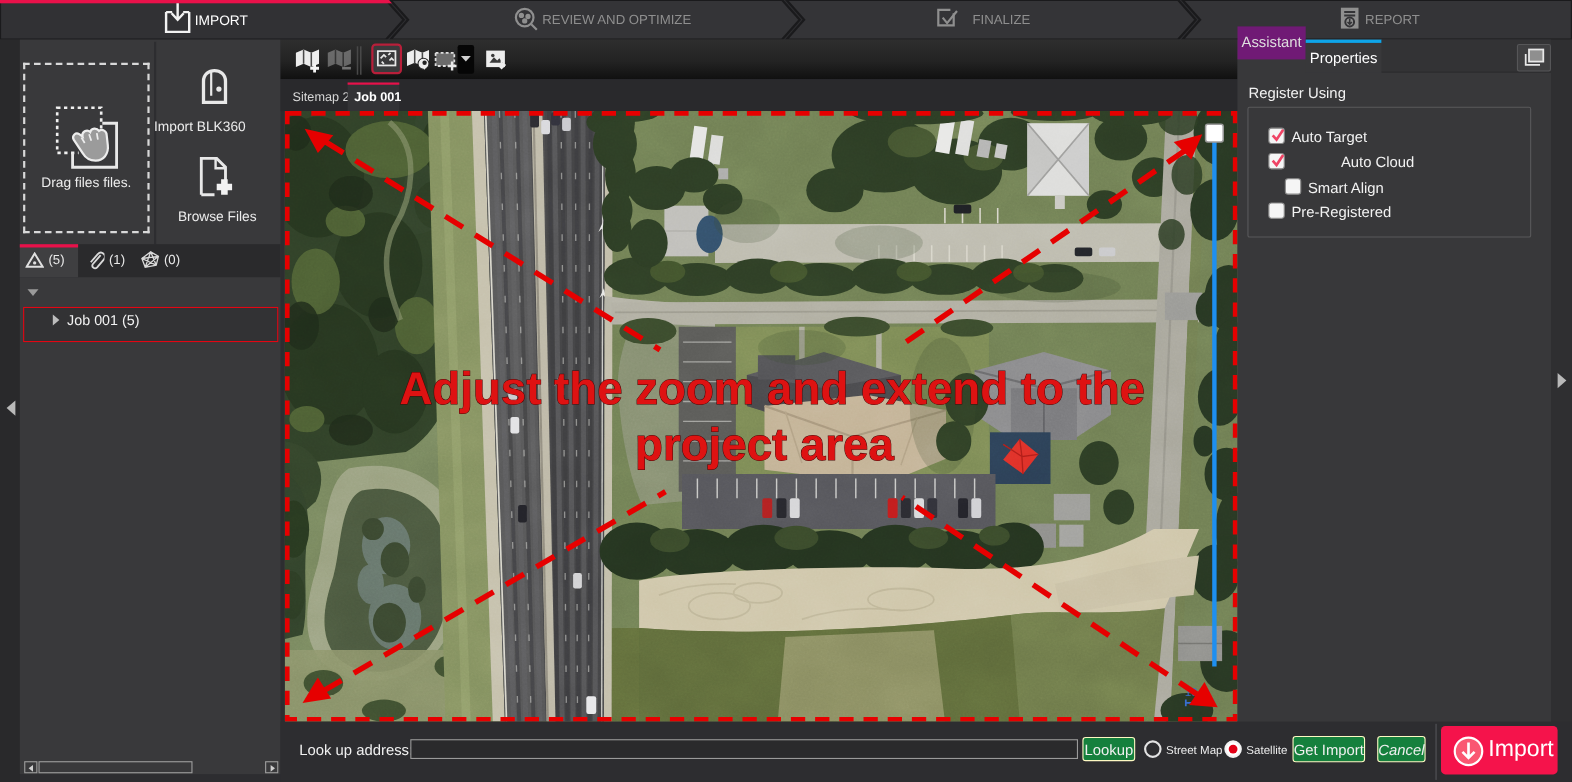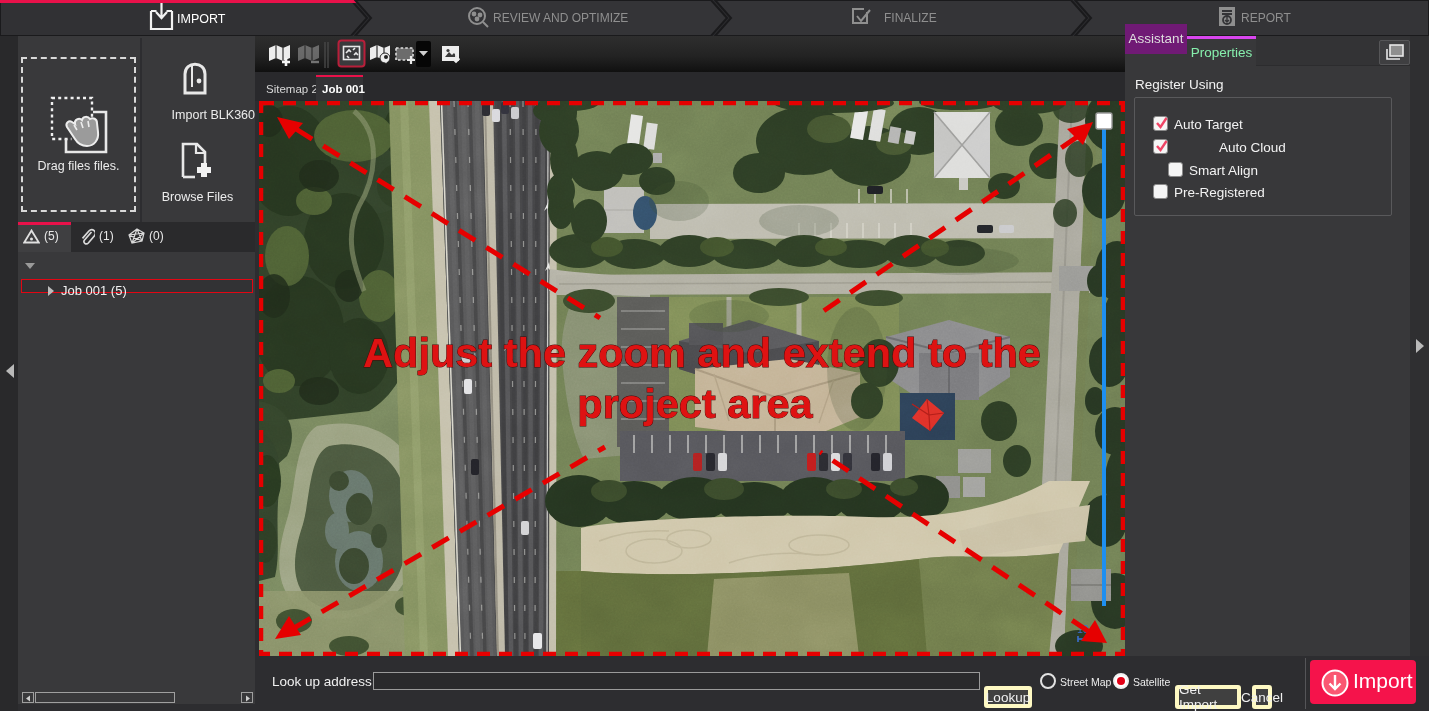--- a/index.html
+++ b/index.html
@@ -1,21 +1,21 @@
 <!DOCTYPE html>
 <html><head>
 <meta charset="utf-8">
 <style>
   html,body{margin:0;padding:0;background:#2d2d30;}
   *{box-sizing:border-box;}
   #app{position:relative;width:1429px;height:711px;background:#2d2d30;overflow:hidden;
        font-family:"Liberation Sans", sans-serif;color:#e6e6e6;}
   .abs{position:absolute;}
-  .btn{position:absolute;background:#404040;border:4px solid #fef9c3;border-radius:3px;
-       color:#f0f0f0;font-size:13.5px;display:flex;align-items:center;justify-content:center;margin-top:16px;}
+  .btn{position:absolute;background:#15803d;border:1px solid #fef9c3;border-radius:3px;
+       color:#f0f0f0;font-size:13.5px;display:flex;align-items:center;justify-content:center;}
 </style>
 </head>
 <body>
 <div id="app">
 
   <svg class="abs" style="left:0px;top:0px" width="1429" height="36">
 
     <g>
       <polygon points="0,0 351,0 367,18 351,36 0,36" fill="#313134" stroke="#1a1a1c" stroke-width="2"></polygon>
       <rect x="0" y="0" width="357" height="3" fill="#e8114a"></rect>
@@ -83,21 +83,21 @@
   </svg>
 
   <div class="abs" style="left:21px;top:159px;width:115px;text-align:center;font-size:12.5px;color:#ececec;">Drag files files.</div>
 
   <svg class="abs" style="left:182px;top:60px" width="26" height="36">
     <path d="M3,33 v-19 c0,-13 20,-13 20,0 v19 z" fill="none" stroke="#e8e8e8" stroke-width="3"></path>
     <path d="M10,5 v22" stroke="#e8e8e8" stroke-width="2"></path>
     <circle cx="17" cy="21" r="2.4" fill="#e8e8e8"></circle>
   </svg>
 
-  <div class="abs" style="left:140px;top:108px;width:115px;text-align:right;font-size:12.5px;color:#ececec;">Import BLK360</div>
+  <div class="abs" style="left:140px;top:108px;width:115px;text-align:left;font-size:12.5px;color:#ececec;">Import BLK360</div>
 
   <svg class="abs" style="left:179px;top:141px" width="34" height="40">
     <path d="M4,36 v-33 h14 l8,8 v12" fill="none" stroke="#e8e8e8" stroke-width="2.6"></path>
     <path d="M17,3 v9 h9" fill="none" stroke="#e8e8e8" stroke-width="2.2"></path>
     <path d="M4,36 h12" stroke="#e8e8e8" stroke-width="2.6"></path>
     <path d="M25,22 v14 m-7,-7 h14" stroke="#f2f2f2" stroke-width="6"></path>
   </svg>
 
   <div class="abs" style="left:140px;top:190px;width:115px;text-align:center;font-size:12.5px;color:#ececec;">Browse Files</div>
 
@@ -122,21 +122,21 @@
     <path d="M9,1 L16,5 L14,13 L4,15 L1,7 Z M9,1 L4,15 M9,1 L14,13 M16,5 L4,15 M1,7 L14,13 M1,7 L16,5" fill="none" stroke="#d9d9d9" stroke-width="1.2"></path>
   </svg>
 
   <div class="abs" style="left:149px;top:229px;font-size:12px;color:#e8e8e8;">(0)</div>
 
 
   <svg class="abs" style="left:24px;top:261px" width="12" height="9">
       <polygon points="1,2 11,2 6,8" fill="#9a9a9a"></polygon>
     </svg>
 
-  <div class="abs" style="left:21px;top:279px;width:232px;height:14px;border:1px solid #e30613;background:#323234;color:#f2f2f2;font-size:13px;line-height:21px;padding-left:39px;">Job 001 (5)</div>
+  <div class="abs" style="left:21px;top:279px;width:232px;height:32px;border:1px solid #e30613;background:#323234;color:#f2f2f2;font-size:13px;line-height:21px;padding-left:39px;">Job 001 (5)</div>
 
   <svg class="abs" style="left:46px;top:285px" width="9" height="12">
       <polygon points="2,1 8,6 2,11" fill="#bdbdbd"></polygon>
     </svg>
 
   <div class="abs" style="left:22px;top:692px;width:12px;height:11px;border:1px solid #9f9f9f;background:#39393b;"></div>
   <svg class="abs" style="left:25px;top:694.5px" width="6" height="7">
       <polygon points="5,0.5 5,6.5 1,3.5" fill="#cfcfcf"></polygon>
     </svg>
 
@@ -672,21 +672,21 @@
     <text x="443" y="266" text-anchor="middle" font-family="Liberation Sans" font-weight="bold" font-size="41.5" fill="#de1212" stroke="#4a0505" stroke-width="0.9" paint-order="stroke">Adjust the zoom and extend to the</text>
 
     <text x="436" y="317" text-anchor="middle" font-family="Liberation Sans" font-weight="bold" font-size="41.5" fill="#de1212" stroke="#4a0505" stroke-width="0.9" paint-order="stroke">project area</text>
   </svg>
   </div>
 
   <div class="abs" style="left:1125px;top:36px;width:285px;height:675px;background:#38383a;"></div>
 
   <div class="abs" style="left:1125px;top:24px;width:62px;height:30px;background:#701a75;color:#dedede;font-size:13.5px;line-height:30px;text-align:center;">Assistant</div>
 
-  <div class="abs" style="left:1187px;top:36px;width:69px;height:30px;background:#38383a;border-top:3px solid #d946ef;color:#86efac;font-size:13.5px;line-height:27px;text-align:center;">Properties</div>
+  <div class="abs" style="left:1187px;top:36px;width:69px;height:30px;background:#38383a;border-top:3px solid #0ea5e9;color:#ffffff;font-size:13.5px;line-height:27px;text-align:center;">Properties</div>
 
   <div class="abs" style="left:1256px;top:36px;width:154px;height:30px;background:#333335;border-bottom:1px solid #2c2c2e;"></div>
 
   <div class="abs" style="left:1379px;top:40px;width:31px;height:25px;background:#3f3f41;border:1px solid #565658;border-radius:2px;"></div>
   <svg class="abs" style="left:1385px;top:43px" width="20" height="19">
     <rect x="5" y="2" width="13" height="11" fill="#8f8f8f" stroke="#e8e8e8" stroke-width="1.6"></rect>
     <path d="M2,6 v10 h13" fill="none" stroke="#e8e8e8" stroke-width="1.6"></path>
   </svg>
 
   <div class="abs" style="left:1135px;top:77px;font-size:13.5px;color:#f2f2f2;">Register Using</div>
@@ -733,21 +733,21 @@
 
   <div class="abs" style="left:1060px;top:676px;font-size:10.5px;color:#ececec;">Street Map</div>
 
   <div class="abs" style="left:1113px;top:673px;width:16px;height:16px;border:2px solid #f2f2f2;border-radius:50%;background:#fff;"></div>
   <div class="abs" style="left:1117px;top:677px;width:8px;height:8px;border-radius:50%;background:#e30016;"></div>
 
   <div class="abs" style="left:1133px;top:676px;font-size:10.5px;color:#ececec;">Satellite</div>
 
   <div class="btn" style="left:1175px;top:669px;width:66px;height:24px;">Get Import</div>
 
-  <div class="btn" style="left:1252px;top:669px;width:20px;height:24px;">Cancel</div>
+  <div class="btn" style="left:1252px;top:669px;width:44px;height:24px;font-style:italic;">Cancel</div>
 
   <div class="abs" style="left:1305px;top:658px;width:1px;height:51px;background:#555558;"></div>
 
   <div class="abs" style="left:1310px;top:660px;width:106px;height:44px;background:#f5134b;border-radius:4px;"></div>
 
   <svg class="abs" style="left:1320px;top:668px" width="30" height="30">
     <circle cx="15" cy="15" r="12.5" fill="#fa5772" stroke="#ffffff" stroke-width="2"></circle>
     <path d="M15,7 v14 m-5.5,-5.5 l5.5,5.5 5.5,-5.5" stroke="#ffffff" stroke-width="2.4" fill="none"></path>
   </svg>
 

